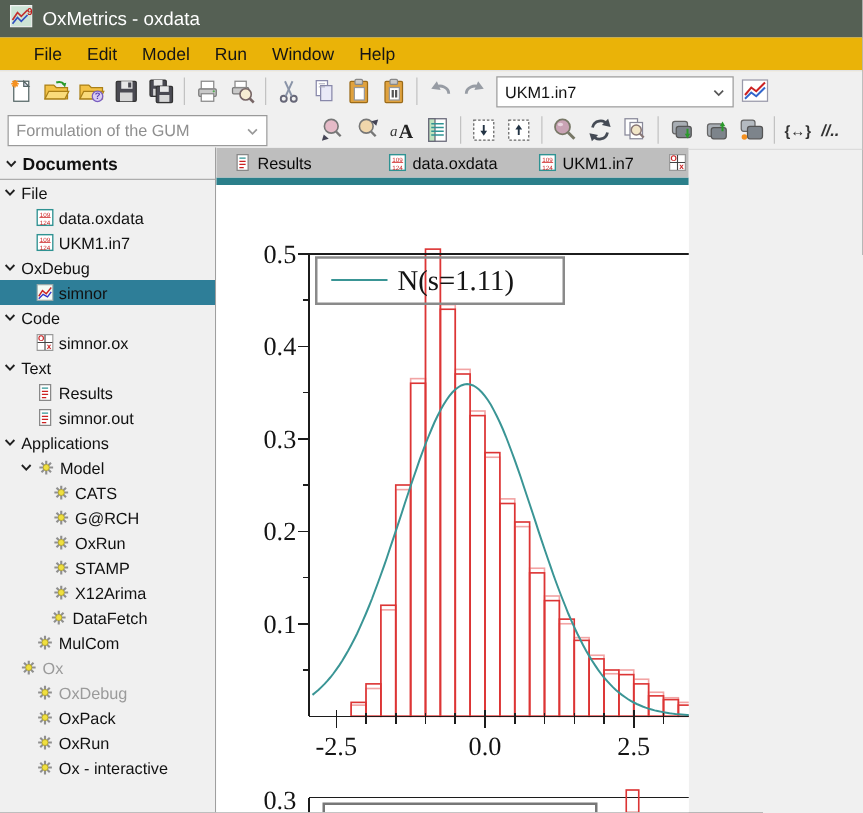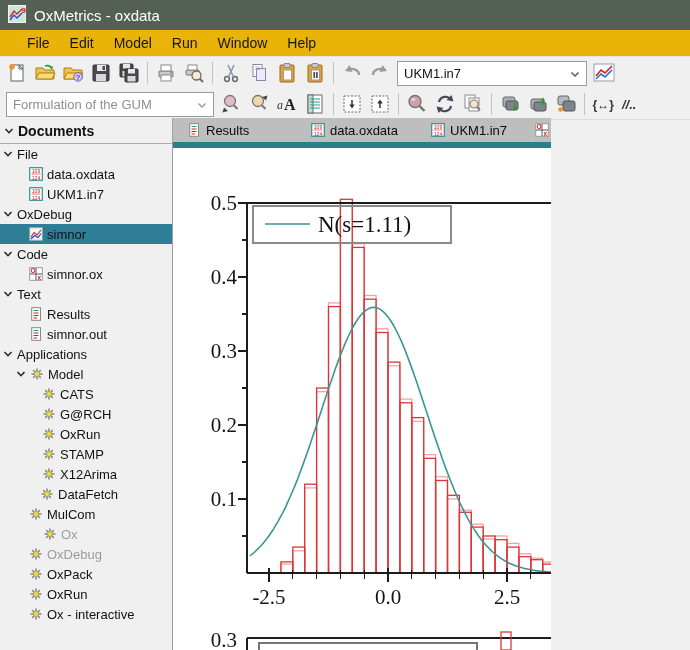--- a/index.html
+++ b/index.html
@@ -6,21 +6,21 @@
   #app{position:relative;width:690px;height:650px;overflow:hidden;background:#f0f0f0;
        font-family:"Liberation Sans","DejaVu Sans",sans-serif;font-size:13px;color:#111;}
   
   #titlebar{height:30px;display:flex;align-items:center;gap:8px;padding:0 8px;color:#fff;font-size:15px;}
   
   #menubar{height:26px;background:#eab308;display:flex;align-items:center;padding-left:17px;border-bottom:1px solid #e3e3e3;}
   .menu-item{padding:3px 10px;font-size:14px;color:#151515;cursor:default;}
   
   #toolbar1,#toolbar2{display:flex;align-items:center;padding-left:3px;background:#f0f0f0;}
   #toolbar1{height:32px;}
-  #toolbar2{height:30px;border-bottom:1px solid #dcdcdc;}
+  #toolbar2{height:30px;border-bottom:1px solid #dcdcdc;gap:35px;}
   .tb{width:28px;height:27px;border:0;background:none;padding:1px;display:flex;align-items:center;justify-content:center;flex:none;}
   .tb svg{width:24px;height:24px;display:block;}
   .vsep{width:1px;height:22px;background:#c2c2c2;margin:0 4px;flex:none;}
   .combo{height:23px;background:#fff;border:1px solid #9a9a9a;display:flex;align-items:center;
          justify-content:space-between;padding:0 6px;margin:0 3px;flex:none;}
   #doc-combo{width:176px;}
   #formulation-combo{width:194px;color:#8f8f8f;}
   
   #main{position:absolute;top:118px;left:0;width:551px;bottom:0;display:flex;}
   #sidebar{width:172px;flex:none;border-right:1px solid #9f9f9f;background:#f0f0f0;overflow:hidden;}
@@ -484,21 +484,21 @@
               <g stroke="#8f8f8f" stroke-width="1.7">
                 <line x1="7" y1="1.5" x2="7" y2="12.5"></line>
                 <line x1="1.5" y1="7" x2="12.5" y2="7"></line>
                 <line x1="3.2" y1="3.2" x2="10.8" y2="10.8"></line>
                 <line x1="10.8" y1="3.2" x2="3.2" y2="10.8"></line>
               </g>
               <circle cx="7" cy="7" r="2.4" fill="#f0e040" stroke="#b0a020" stroke-width="0.6"></circle>
             </svg>
             <span>MulCom</span>
           </div>
-          <div class="trow dis" style="padding-left:43px;">
+          <div class="trow dis" style="padding-left:16px;">
             <svg class="mi" viewBox="0 0 14 14">
               <g stroke="#8f8f8f" stroke-width="1.7">
                 <line x1="7" y1="1.5" x2="7" y2="12.5"></line>
                 <line x1="1.5" y1="7" x2="12.5" y2="7"></line>
                 <line x1="3.2" y1="3.2" x2="10.8" y2="10.8"></line>
                 <line x1="10.8" y1="3.2" x2="3.2" y2="10.8"></line>
               </g>
               <circle cx="7" cy="7" r="2.4" fill="#f0e040" stroke="#b0a020" stroke-width="0.6"></circle>
             </svg>
             <span>Ox</span>

